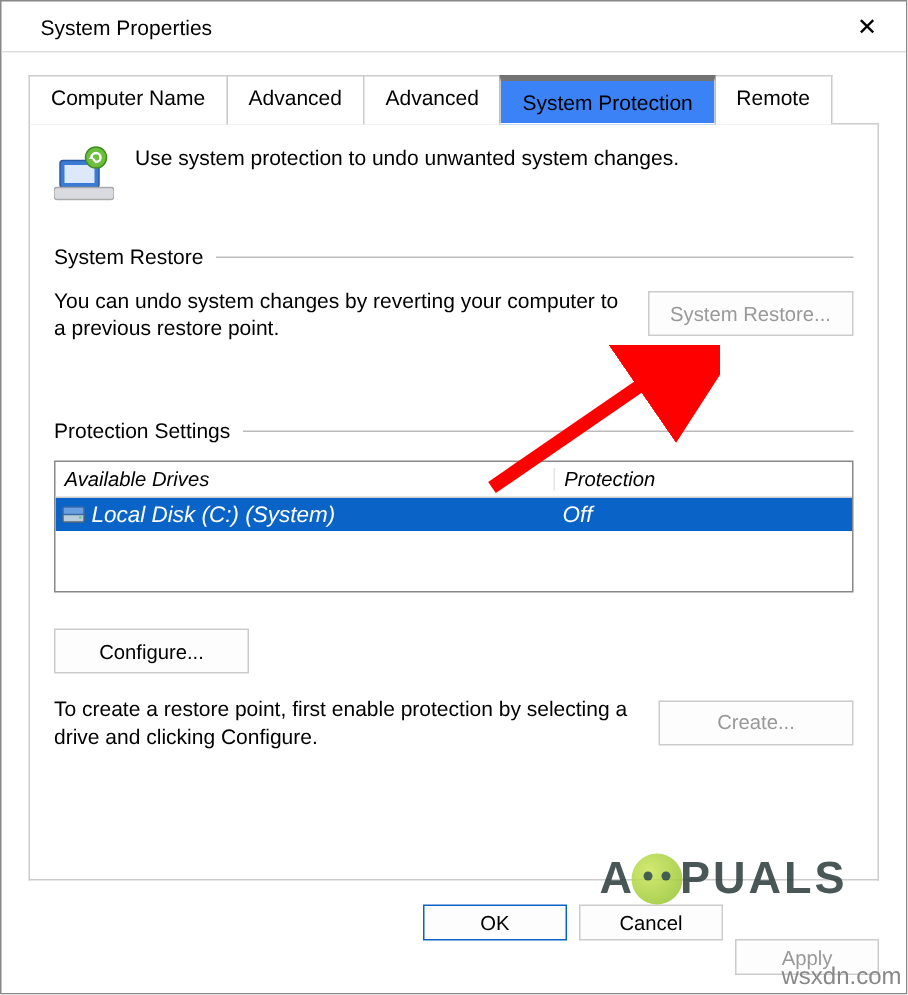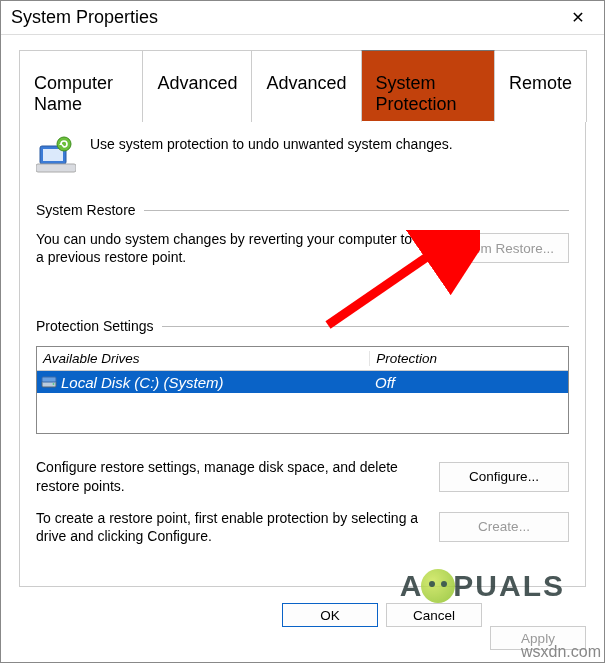--- a/index.html
+++ b/index.html
@@ -23,21 +23,21 @@
     flex-direction: column;
   }
   .titlebar {
     height: 34px;
     display: flex;
     align-items: center;
     justify-content: space-between;
     padding: 0 4px 0 10px;
     border-bottom: 1px solid #ddd;
   }
-  .titlebar .title { font-size: 18px; }
+  .titlebar .title { font-size: 14px; margin-left: 16px; }
   .close-btn {
     width: 44px;
     height: 30px;
     display: flex;
     align-items: center;
     justify-content: center;
     font-size: 16px;
     cursor: default;
   }
   .content {
@@ -45,32 +45,32 @@
     flex: 1;
     display: flex;
     flex-direction: column;
   }
   .tabs {
     display: flex;
     border-bottom: 1px solid #ccc;
     position: relative;
   }
   .tab {
-    padding: 22px 14px 6px 14px;
+    padding: 6px 14px 6px 14px;
     border: 1px solid #ccc;
     border-bottom: none;
     background: #fff;
     margin-right: -1px;
     position: relative;
     top: 1px;
-    font-size: 18px;
+    font-size: 14px;
   }
   .tab.active {
-    border-top: 1px solid #737373;
-    background: #c2410c;
+    border-top: 4px solid #737373;
+    background: #3b82f6;
     z-index: 2;
     border-bottom: 1px solid #fff;
   }
   .tab-body {
     border: 1px solid #ccc;
     border-top: none;
     padding: 14px 16px 14px 16px;
     flex: 1;
   }
   .intro-row {
@@ -258,21 +258,20 @@
                 </svg>
               </span>
               <span>Local Disk (C:) (System)</span>
             </div>
             <div class="col2">Off</div>
           </div>
         </div>
       </div>
 
       <div class="config-row">
-        <div class="desc">Configure restore settings, manage disk space, and delete restore points.</div>
         <button class="btn">Configure...</button>
       </div>
 
       <div class="config-row">
         <div class="desc">To create a restore point, first enable protection by selecting a drive and clicking Configure.</div>
         <button class="btn disabled">Create...</button>
       </div>
 
     </div>
   </div>

